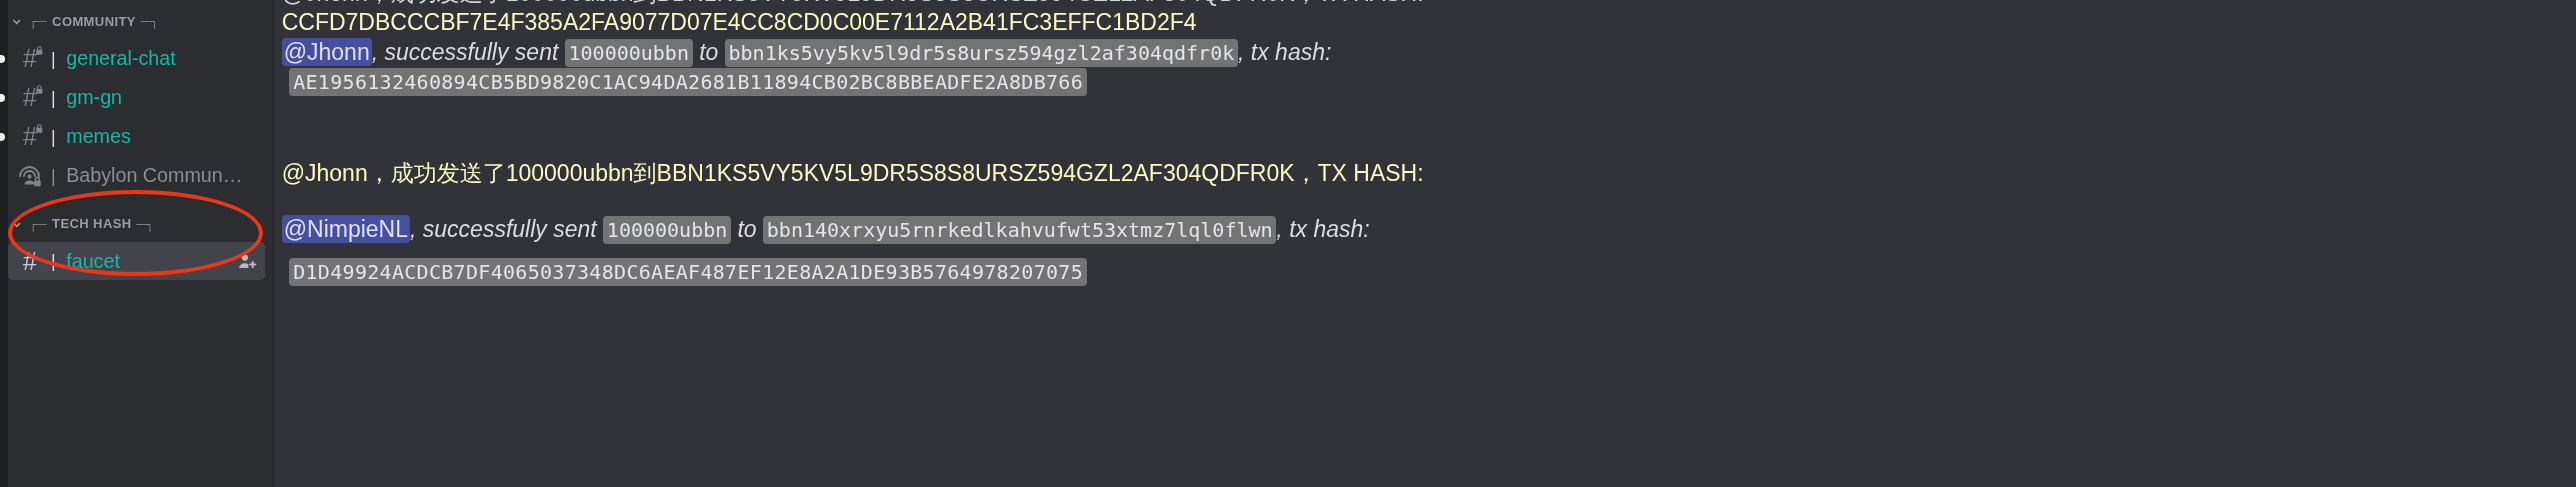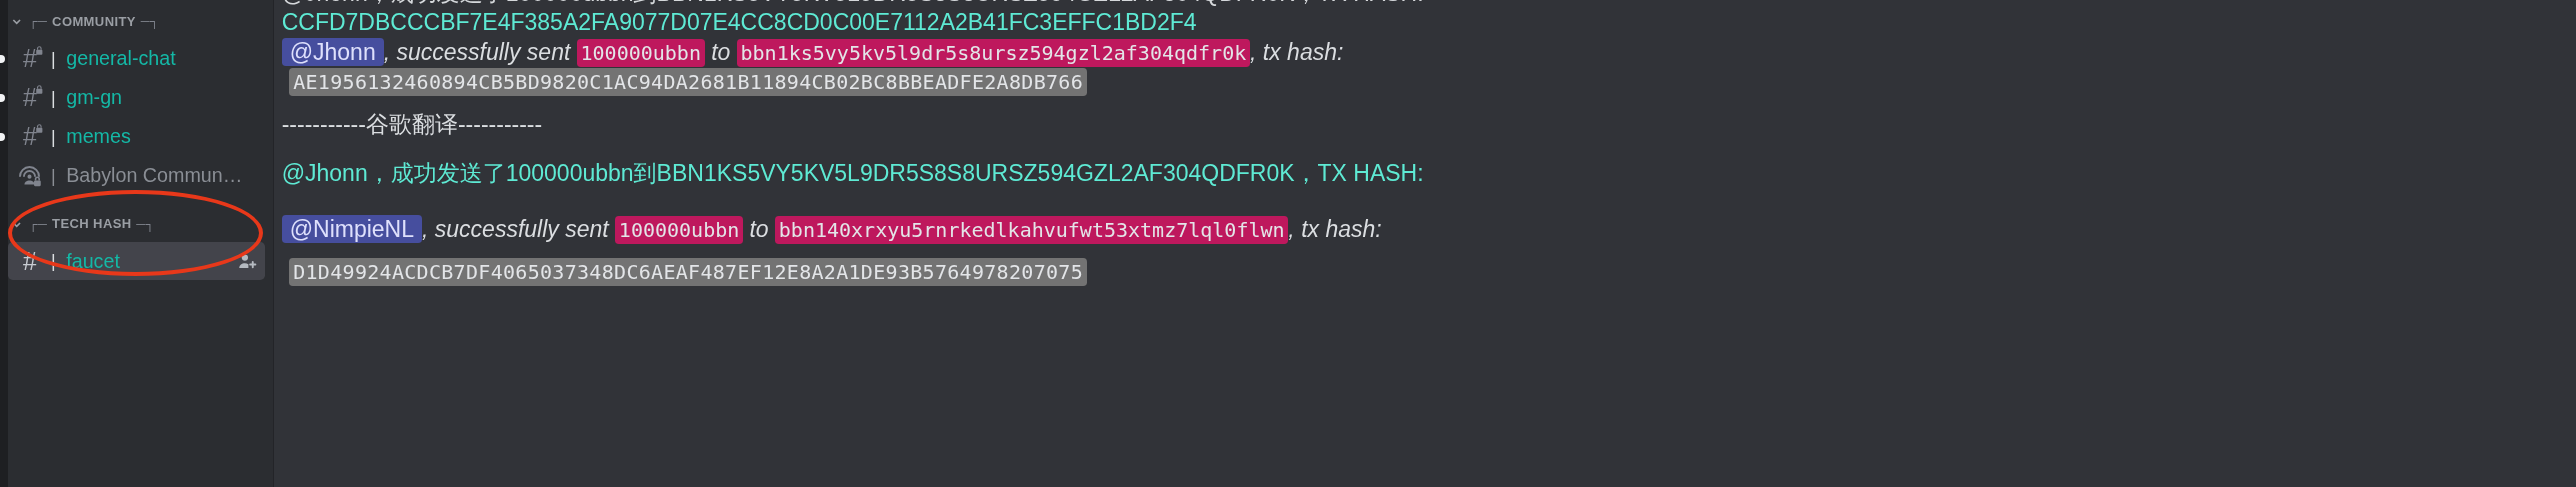--- a/index.html
+++ b/index.html
@@ -144,26 +144,26 @@
     white-space: nowrap;
     color: #dbdee1;
     font-size: 23px;
     line-height: 29px;
   }
   .mention {
     background: #5865f2;
     background: rgba(88,101,242,.55);
     color: #dee0fc;
     border-radius: 3.8px;
-    padding: 1px 8px;
+    padding: 1px 2px;
     font-size: 23px;
   }
   .code {
     font-family: "DejaVu Sans Mono", "Liberation Mono", monospace;
-    background: #be185d;
+    background: #737373;
     color: #e3e5e8;
     border-radius: 3.8px;
     padding: 1.9px 3.8px;
     font-size: 20px;
     text-align: center;
   }
   .plain { color: #dbdee1; font-style: italic; }
   .hex {
     font-family: "DejaVu Sans Mono", "Liberation Mono", monospace;
     background: #737373;
@@ -176,21 +176,21 @@
   .clip-top {
     position: absolute;
     left: 7.7px; top: -21px;
     color: #dbdee1;
     font-size: 23px;
     line-height: 29px;
     white-space: nowrap;
     opacity: .97;
   }
   .trans {
-    color: #5eead4;
+    color: #fef9c3;
     font-size: 23px;
     line-height: 29px;
     white-space: nowrap;
   }
   .divider-line {
     color: #dbdee1;
     font-size: 23px;
     letter-spacing: 0px;
   }
 </style>
@@ -308,23 +308,20 @@
       <span class="trans">CCFD7DBCCCBF7E4F385A2FA9077D07E4CC8CD0C00E7112A2B41FC3EFFC1BD2F4</span>
     </div>
 
     <div class="msgline" style="top:38px">
       <span class="mention">@Jhonn</span><span class="plain">, successfully sent </span><span class="code">100000ubbn</span><span class="plain"> to </span><span class="code">bbn1ks5vy5kv5l9dr5s8ursz594gzl2af304qdfr0k</span><span class="plain">, tx hash:</span>
     </div>
     <div class="msgline" style="top:67px; left:15.4px">
       <span class="hex">AE1956132460894CB5BD9820C1AC94DA2681B11894CB02BC8BBEADFE2A8DB766</span>
     </div>
 
-    <div class="msgline" style="top:110px">
-      <span class="divider-line">-----------谷歌翻译-----------</span>
-    </div>
 
     <div class="msgline" style="top:159px">
       <span class="trans">@Jhonn，成功发送了100000ubbn到BBN1KS5VY5KV5L9DR5S8S8URSZ594GZL2AF304QDFR0K，TX HASH:</span>
     </div>
 
     <div class="msgline" style="top:215px">
       <span class="mention">@NimpieNL</span><span class="plain">, successfully sent </span><span class="code">100000ubbn</span><span class="plain"> to </span><span class="code">bbn140xrxyu5rnrkedlkahvufwt53xtmz7lql0flwn</span><span class="plain">, tx hash:</span>
     </div>
     <div class="msgline" style="top:257px; left:15.4px">
       <span class="hex">D1D49924ACDCB7DF4065037348DC6AEAF487EF12E8A2A1DE93B5764978207075</span>

